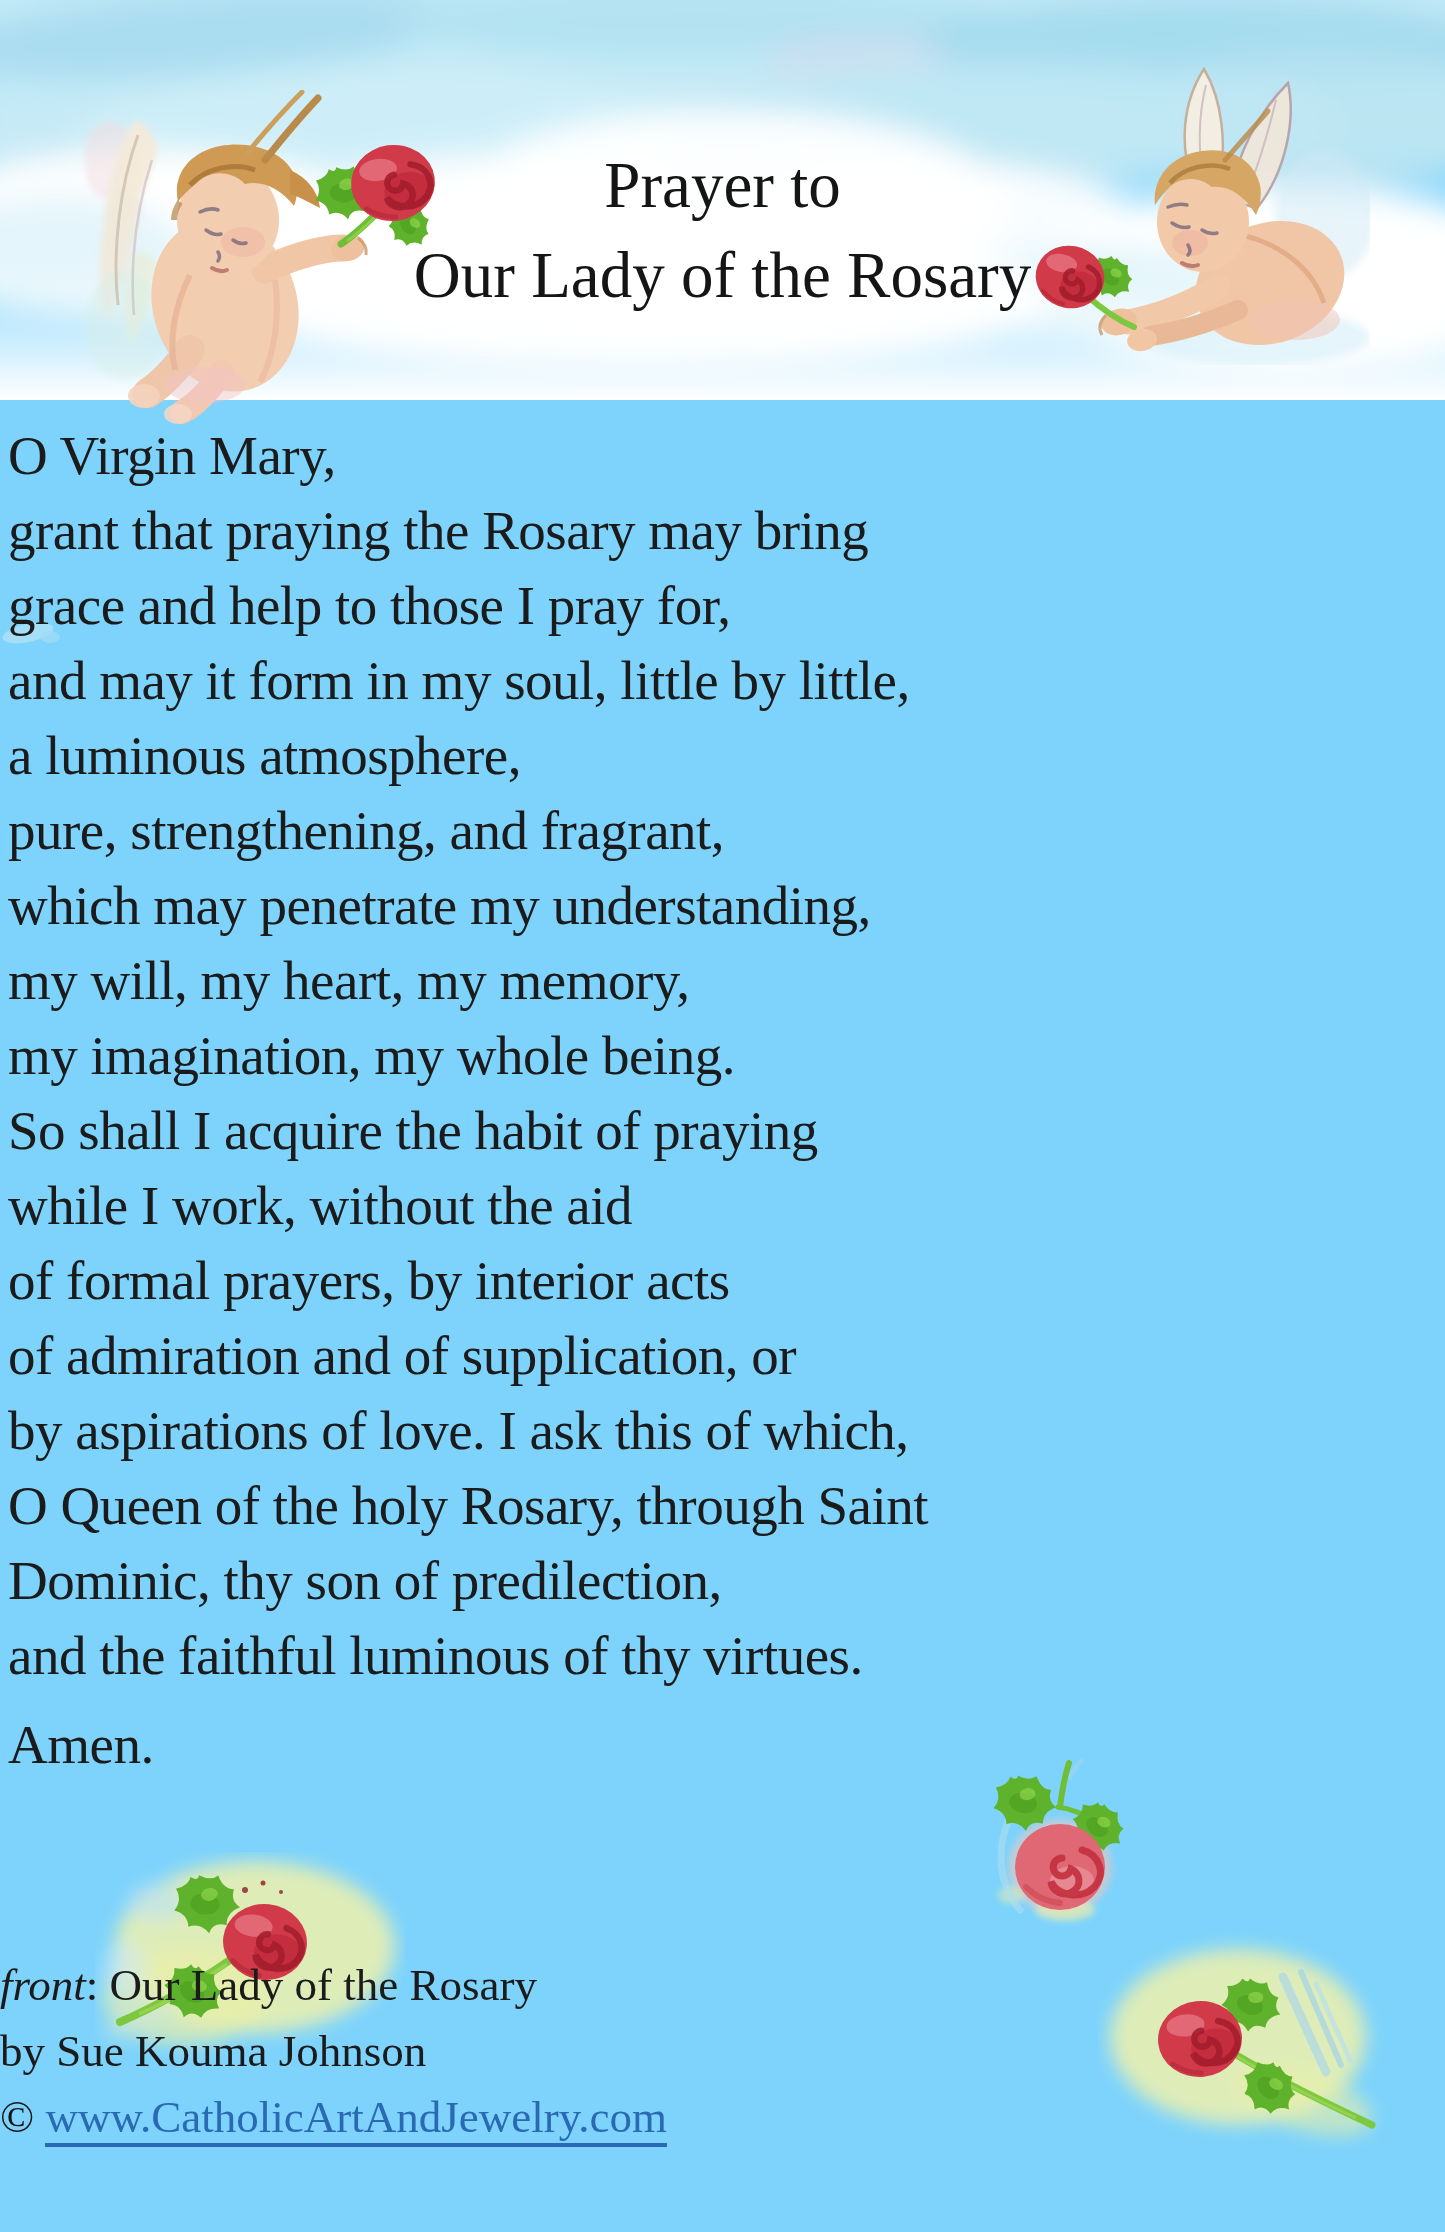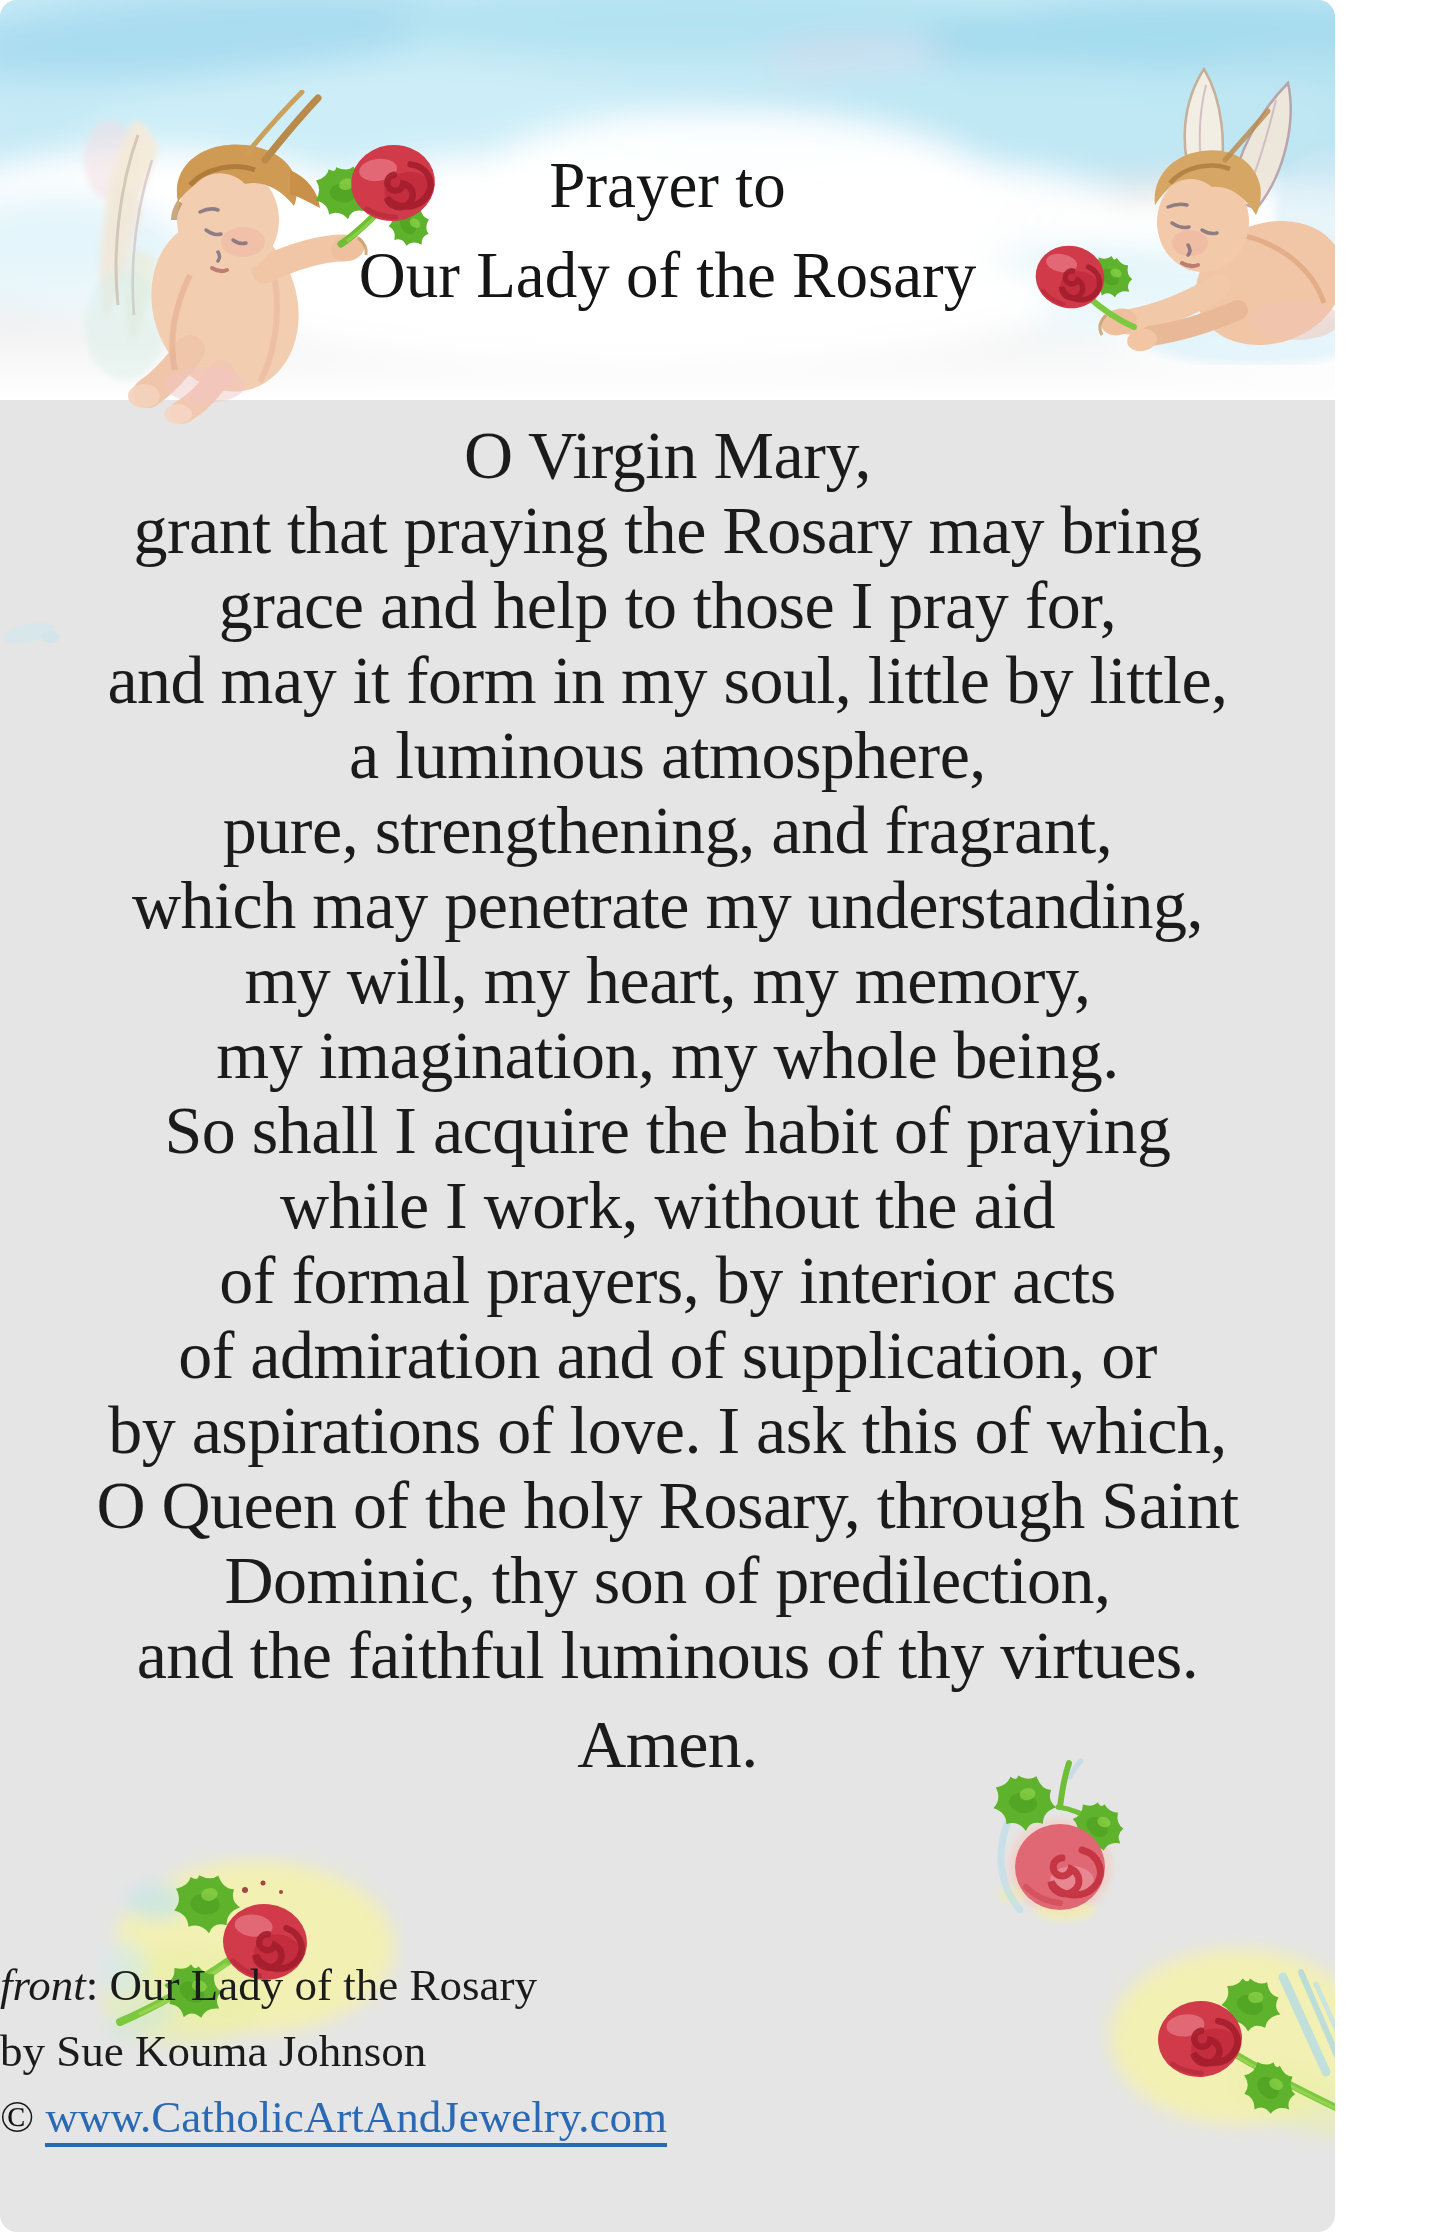--- a/index.html
+++ b/index.html
@@ -1,42 +1,40 @@
 <!DOCTYPE html>
 <html><head>
 <meta charset="utf-8">
 <style>
   html, body { margin: 0; padding: 0; background: #ffffff; }
   #card {
     position: relative;
-    width: 1335px;
+    width: 1445px;
     height: 2232px;
-    background: #e5e5e5;
+    background: #7dd3fc;
     overflow: hidden;
     font-family: "Liberation Serif", "DejaVu Serif", serif;
     color: #1b1b1b;
-    border-radius: 17px;
   }
   .abs { position: absolute; }
 
   
   .title-block {
     position: absolute;
     top: 140px; left: 0; right: 0;
     text-align: center;
     font-size: 65px;
     line-height: 90px;
     color: #151515;
     z-index: 5;
   }
   .prayer-block {
     position: absolute;
-    top: 418px; left: 0; right: 0;
-    text-align: center;
-    font-size: 68px;
+    top: 418px; left: 8px; right: 0;
+    font-size: 55px;
     line-height: 75px;
     letter-spacing: -0.5px;
     color: #1b1b1b;
     z-index: 5;
   }
   .amen-line { margin-top: 14px; }
   .credits-block {
     position: absolute;
     top: 1952px; left: 0; right: 0;
     text-align: left;

